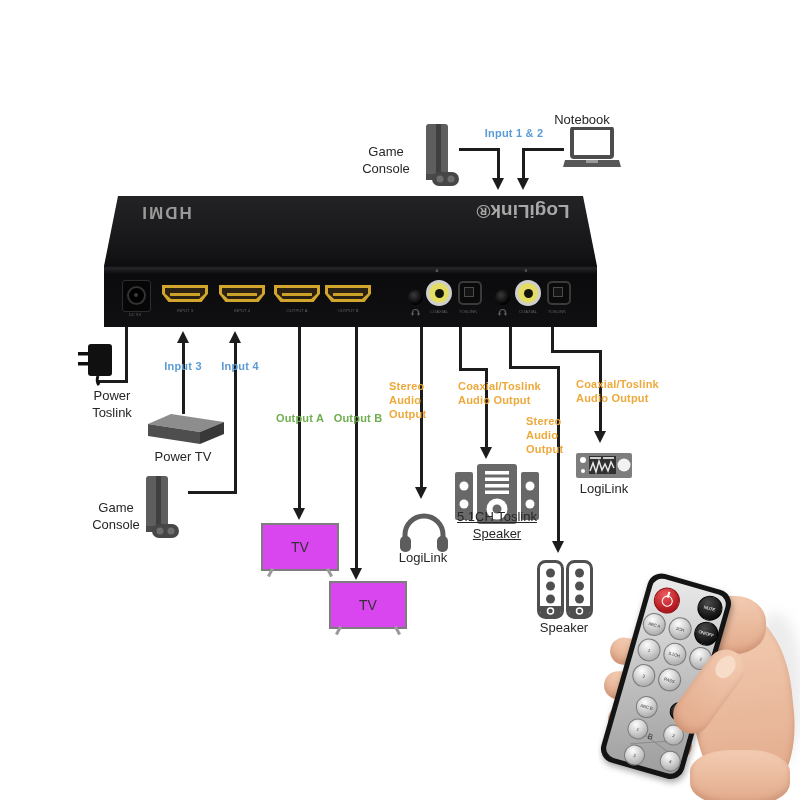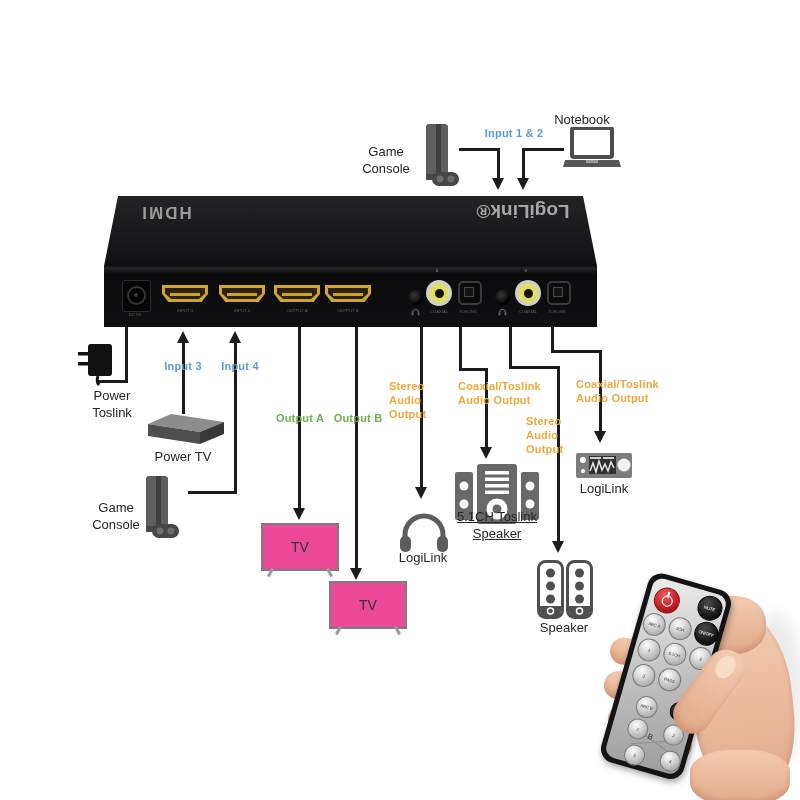--- a/index.html
+++ b/index.html
@@ -33,21 +33,21 @@
         clip-path:polygon(0 0,100% 0,100% 50%,85% 100%,15% 100%,0 50%);}
   .hdmi .bar{position:absolute;left:8px;top:8px;width:30px;height:3px;background:#c9a227;}
   .plabel{position:absolute;font-size:6px;color:#606060;text-align:center;transform:scale(.7);transform-origin:center;white-space:nowrap;}
   .jack{position:absolute;width:15px;height:15px;border-radius:50%;background:radial-gradient(circle at 40% 35%,#3a3a3a,#000 70%);}
   .rca{position:absolute;width:26px;height:26px;border-radius:50%;background:#cfcfcf;}
   .rca .yel{position:absolute;left:3px;top:3px;width:20px;height:20px;border-radius:50%;background:#e3dd63;}
   .rca .hole{position:absolute;left:8.5px;top:8.5px;width:9px;height:9px;border-radius:50%;background:#13130a;}
   .tos{position:absolute;width:20px;height:20px;background:#0a0a0a;border:2px solid #3a3a3a;border-radius:5px;}
   .tos .in{position:absolute;left:4px;top:4px;width:8px;height:8px;background:#141414;border:1px solid #4a4a4a;}
   
-  .tv{position:absolute;width:74px;height:44px;background:#ec4899;border:2px solid #7d7d7d;
+  .tv{position:absolute;width:74px;height:44px;background:#d946ef;border:2px solid #7d7d7d;
       display:flex;align-items:center;justify-content:center;font-size:14px;color:#333;}
   .tv .leg{position:absolute;bottom:-8px;width:3px;height:9px;background:#9a9a9a;}
   .tv .leg.l{left:6px;transform:rotate(28deg);}
   .tv .leg.r{right:6px;transform:rotate(-28deg);}
   
   .photo{position:absolute;left:598px;top:558px;width:202px;height:242px;overflow:hidden;}
   .skin{position:absolute;background:linear-gradient(#f3ccb2,#e2a98a);box-shadow:inset 0 -4px 6px rgba(176,116,84,.4);}
   .remote{position:absolute;left:52px;top:24px;width:86px;height:196px;background:#141414;border-radius:14px;
           transform:rotate(16deg);transform-origin:50% 0;z-index:5;box-shadow:2px 3px 6px rgba(0,0,0,.35);}
   .rface{position:absolute;left:5px;top:5px;right:5px;bottom:5px;border-radius:10px;

